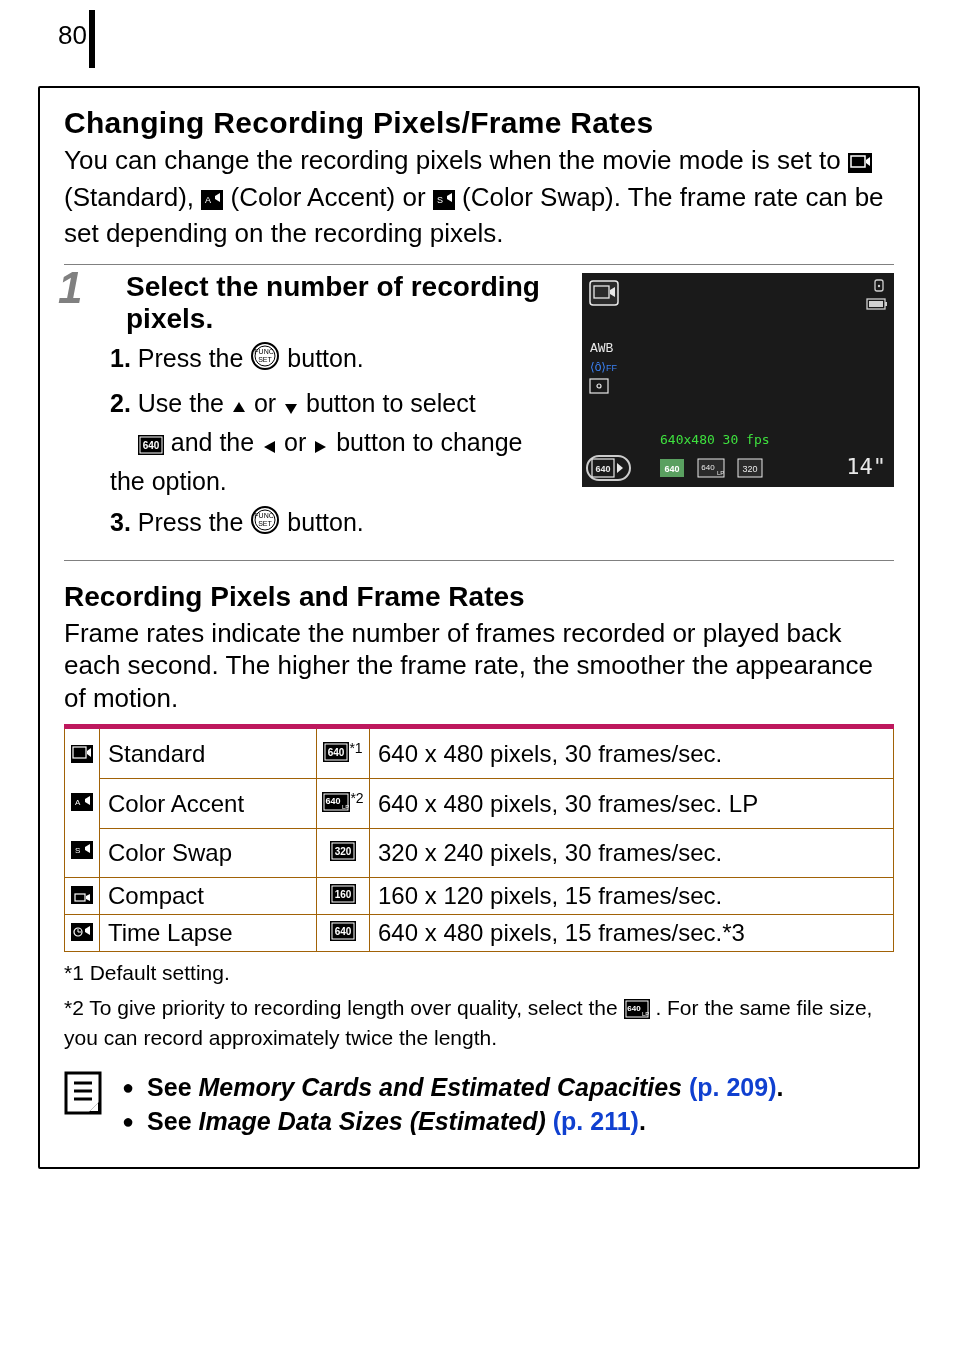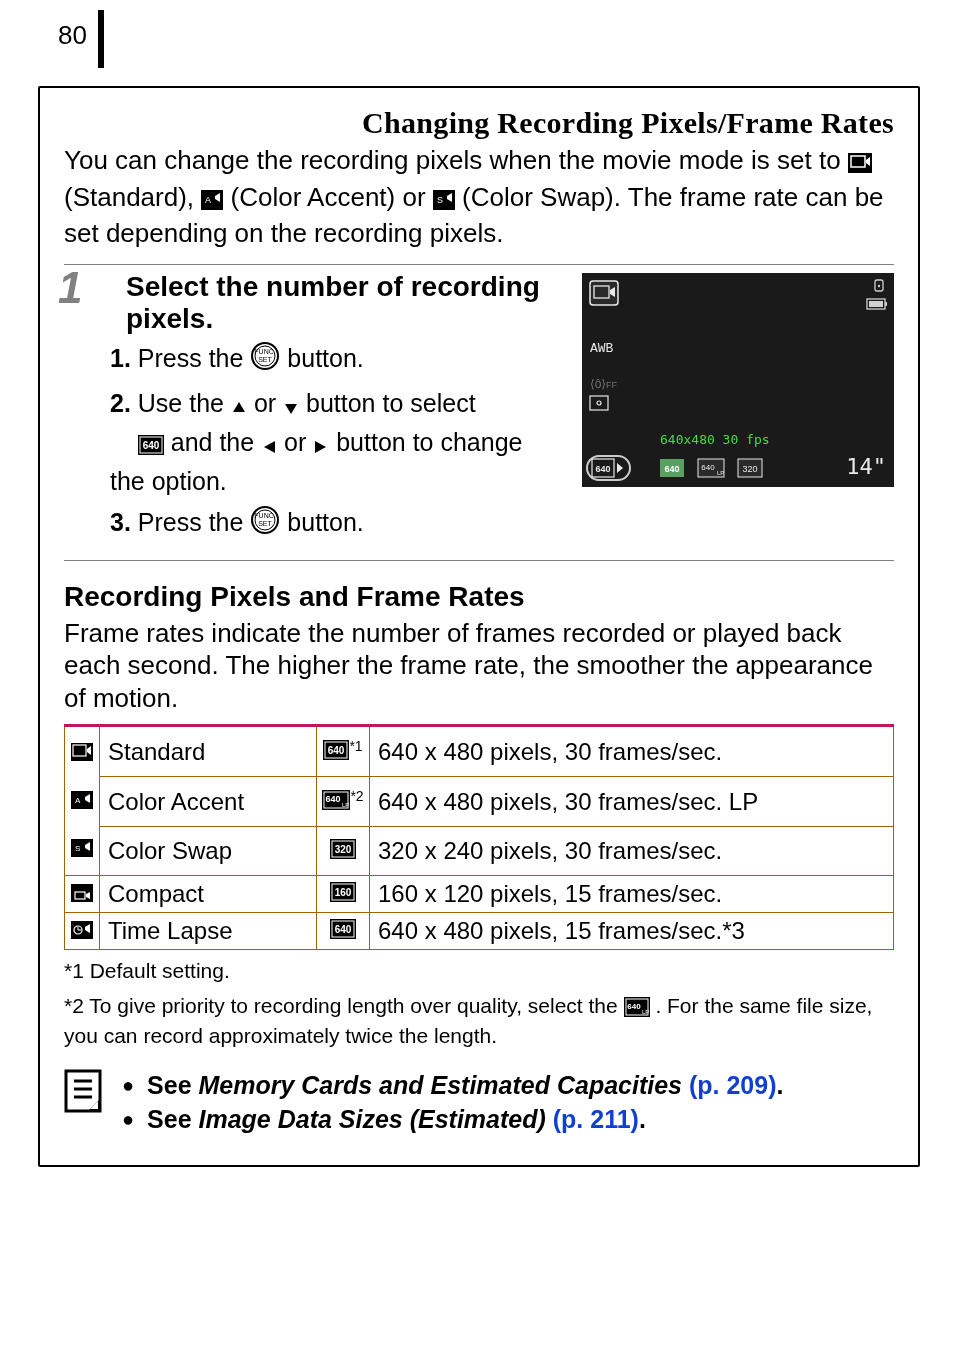--- a/index.html
+++ b/index.html
@@ -15,41 +15,40 @@
     box-sizing: border-box;
   }
   .page-number-wrap {
     display: flex;
     align-items: flex-start;
     padding: 20px 0 18px 0;
   }
   .page-number {
     font-size: 26px;
     padding-left: 58px;
-    padding-right: 11px;
+    padding-right: 2px;
   }
   .page-number-bar {
     width: 6px;
     height: 58px;
     background: #000;
     margin-top: -10px;
   }
   .content-box {
     border: 2px solid #000;
     margin: 0 34px 34px 38px;
     padding: 18px 24px 28px 24px;
     border-radius: 2px;
   }
   .h-section {
-    font-family: Liberation Serif, serif;
+    font-family: Liberation Sans, sans-serif;
     font-weight: 900;
     font-size: 30px;
     margin: 0 0 4px 0;
     letter-spacing: 0.3px;
-    text-align: right;
   }
   .body-text {
     font-size: 26px;
     line-height: 1.25;
     margin: 0 0 6px 0;
   }
   .inline-icon {
     display: inline-block;
     vertical-align: -4px;
   }
@@ -143,21 +142,21 @@
     font-size: 24px;
   }
   table.modes td {
     border: 1px solid #a16207;
     padding: 4px 8px;
     vertical-align: middle;
   }
   table.modes td.icon-col { width: 30px; text-align: center; padding: 2px; }
   table.modes td.label-col { width: 200px; border-left: none; }
   table.modes td.picon-col { width: 44px; text-align: center; padding: 2px 4px; }
-  table.modes tr.first td { border-top: 3px solid #be185d; }
+  table.modes tr.first td { border-top: 5px solid #be185d; }
   .ic-wrap { border-right: none; }
   .sup { font-size: 14px; vertical-align: super; }
   .footnotes {
     font-size: 21px;
     margin-top: 6px;
     line-height: 1.25;
   }
   .footnotes .fn { margin: 8px 0; }
   .see-box {
     display: flex;
@@ -297,21 +296,21 @@
                   <circle cx="9" cy="9" r="1.2" fill="#d0d0d0"></circle>
                 </svg><br>
               <svg width="22" height="14" style="margin-top:2px">
                   <rect x="1" y="1" width="18" height="10" fill="none" stroke="#d0d0d0" stroke-width="1.3"></rect>
                   <rect x="19" y="4" width="2" height="4" fill="#d0d0d0"></rect>
                   <rect x="3" y="3" width="14" height="6" fill="#d0d0d0"></rect>
                 </svg>
             </div>
             <div class="leftstack">
               <div style="font-size:13px;font-family:Liberation Mono, monospace;color:#e8e8e8;">AWB</div>
-              <div style="font-size:12px;font-family:Arial;color:#737373;margin-top:20px;">⟨ô⟩<span style="font-size:9px">FF</span></div>
+              <div style="font-size:12px;font-family:Arial;color:#3b82f6;margin-top:3px;">⟨ô⟩<span style="font-size:9px">FF</span></div>
               <div style="margin-top:3px;">
                 <svg width="18" height="14">
                     <rect x="0" y="0" width="18" height="14" fill="none" stroke="#e8e8e8" stroke-width="1.2"></rect>
                     <circle cx="9" cy="7" r="2" fill="none" stroke="#e8e8e8" stroke-width="1.2"></circle>
                   </svg>
               </div>
             </div>
             <div class="res-label">640x480 30 fps</div>
             <div class="bubble">
               <svg width="22" height="18">

